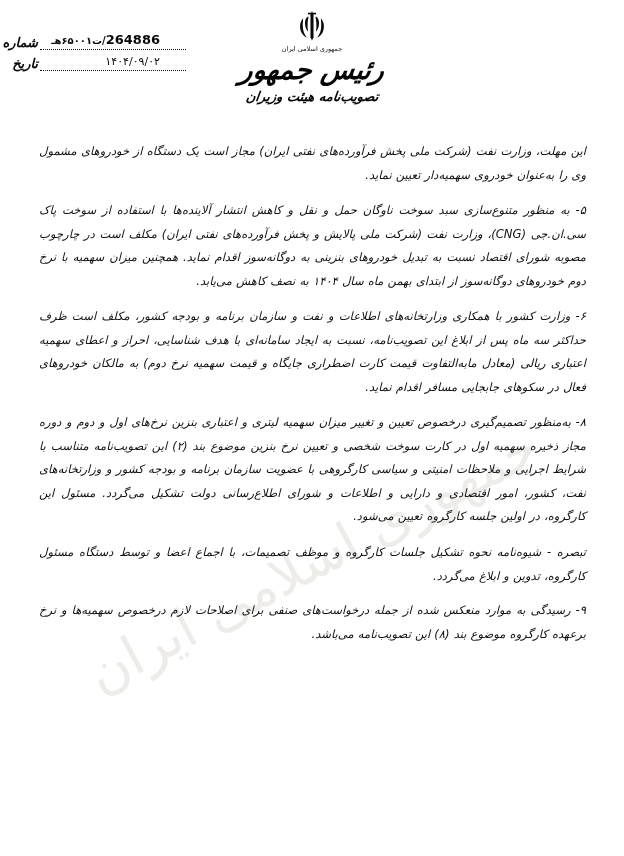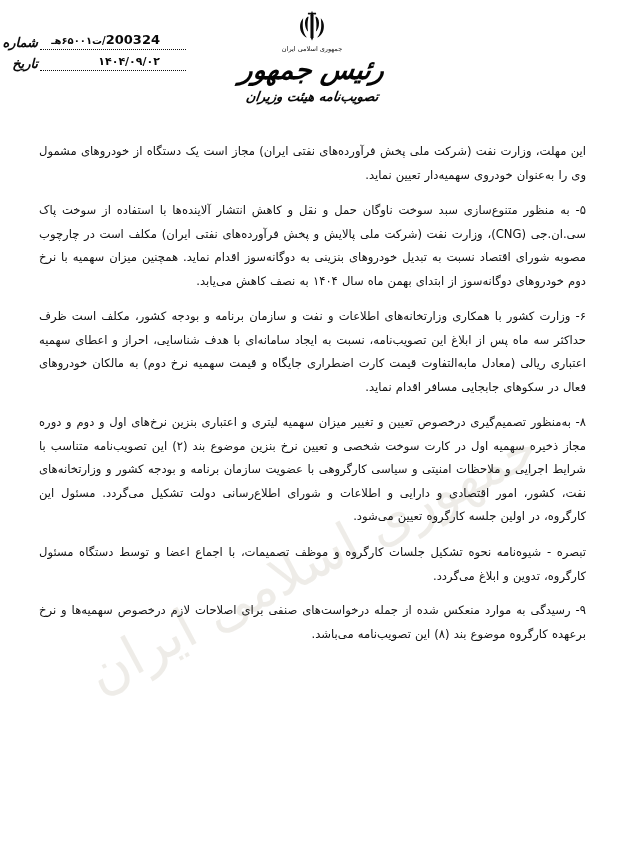--- a/index.html
+++ b/index.html
@@ -143,34 +143,35 @@
     font-weight: 700;
     color: #080808;
     letter-spacing: .4px;
     direction: rtl;
     white-space: nowrap;
     font-family: "DejaVu Sans", "Liberation Sans", sans-serif;
   }
   .meta-value.small {
     font-size: 11px;
     letter-spacing: .6px;
-    font-weight: 700;
+    font-weight: 400;
   }
   .meta-value .suffix {
     font-size: 10px;
     font-weight: 600;
     letter-spacing: 0;
   }
 
   
   .body {
     position: relative;
     z-index: 2;
     padding: 0 38px 0 39px;
     box-sizing: border-box;
+    font-style: italic;
   }
 
   p.para {
     margin: 0 0 12px 0;
     font-size: 11.6px;
     line-height: 2.03;
     text-align: justify;
     text-align-last: right;
     color: #111111;
     direction: rtl;
@@ -219,21 +220,21 @@
       <div class="calligraphy-main">رئیس جمهور</div>
 
       <div class="calligraphy-sub">تصویب‌نامه هیئت وزیران</div>
     </div>
 
     <div class="meta-block">
 
       <div class="meta-row">
         <span class="meta-label">شماره</span>
         <span class="meta-dots"></span>
-        <span class="meta-value"><span>200324</span><span class="suffix">/ت۶۵۰۰۱هـ</span></span>
+        <span class="meta-value"><span>264886</span><span class="suffix">/ت۶۵۰۰۱هـ</span></span>
       </div>
 
       <div class="meta-row">
         <span class="meta-label">تاریخ</span>
         <span class="meta-dots"></span>
         <span class="meta-value small">۱۴۰۴/۰۹/۰۲</span>
       </div>
 
     </div>
   </div>

